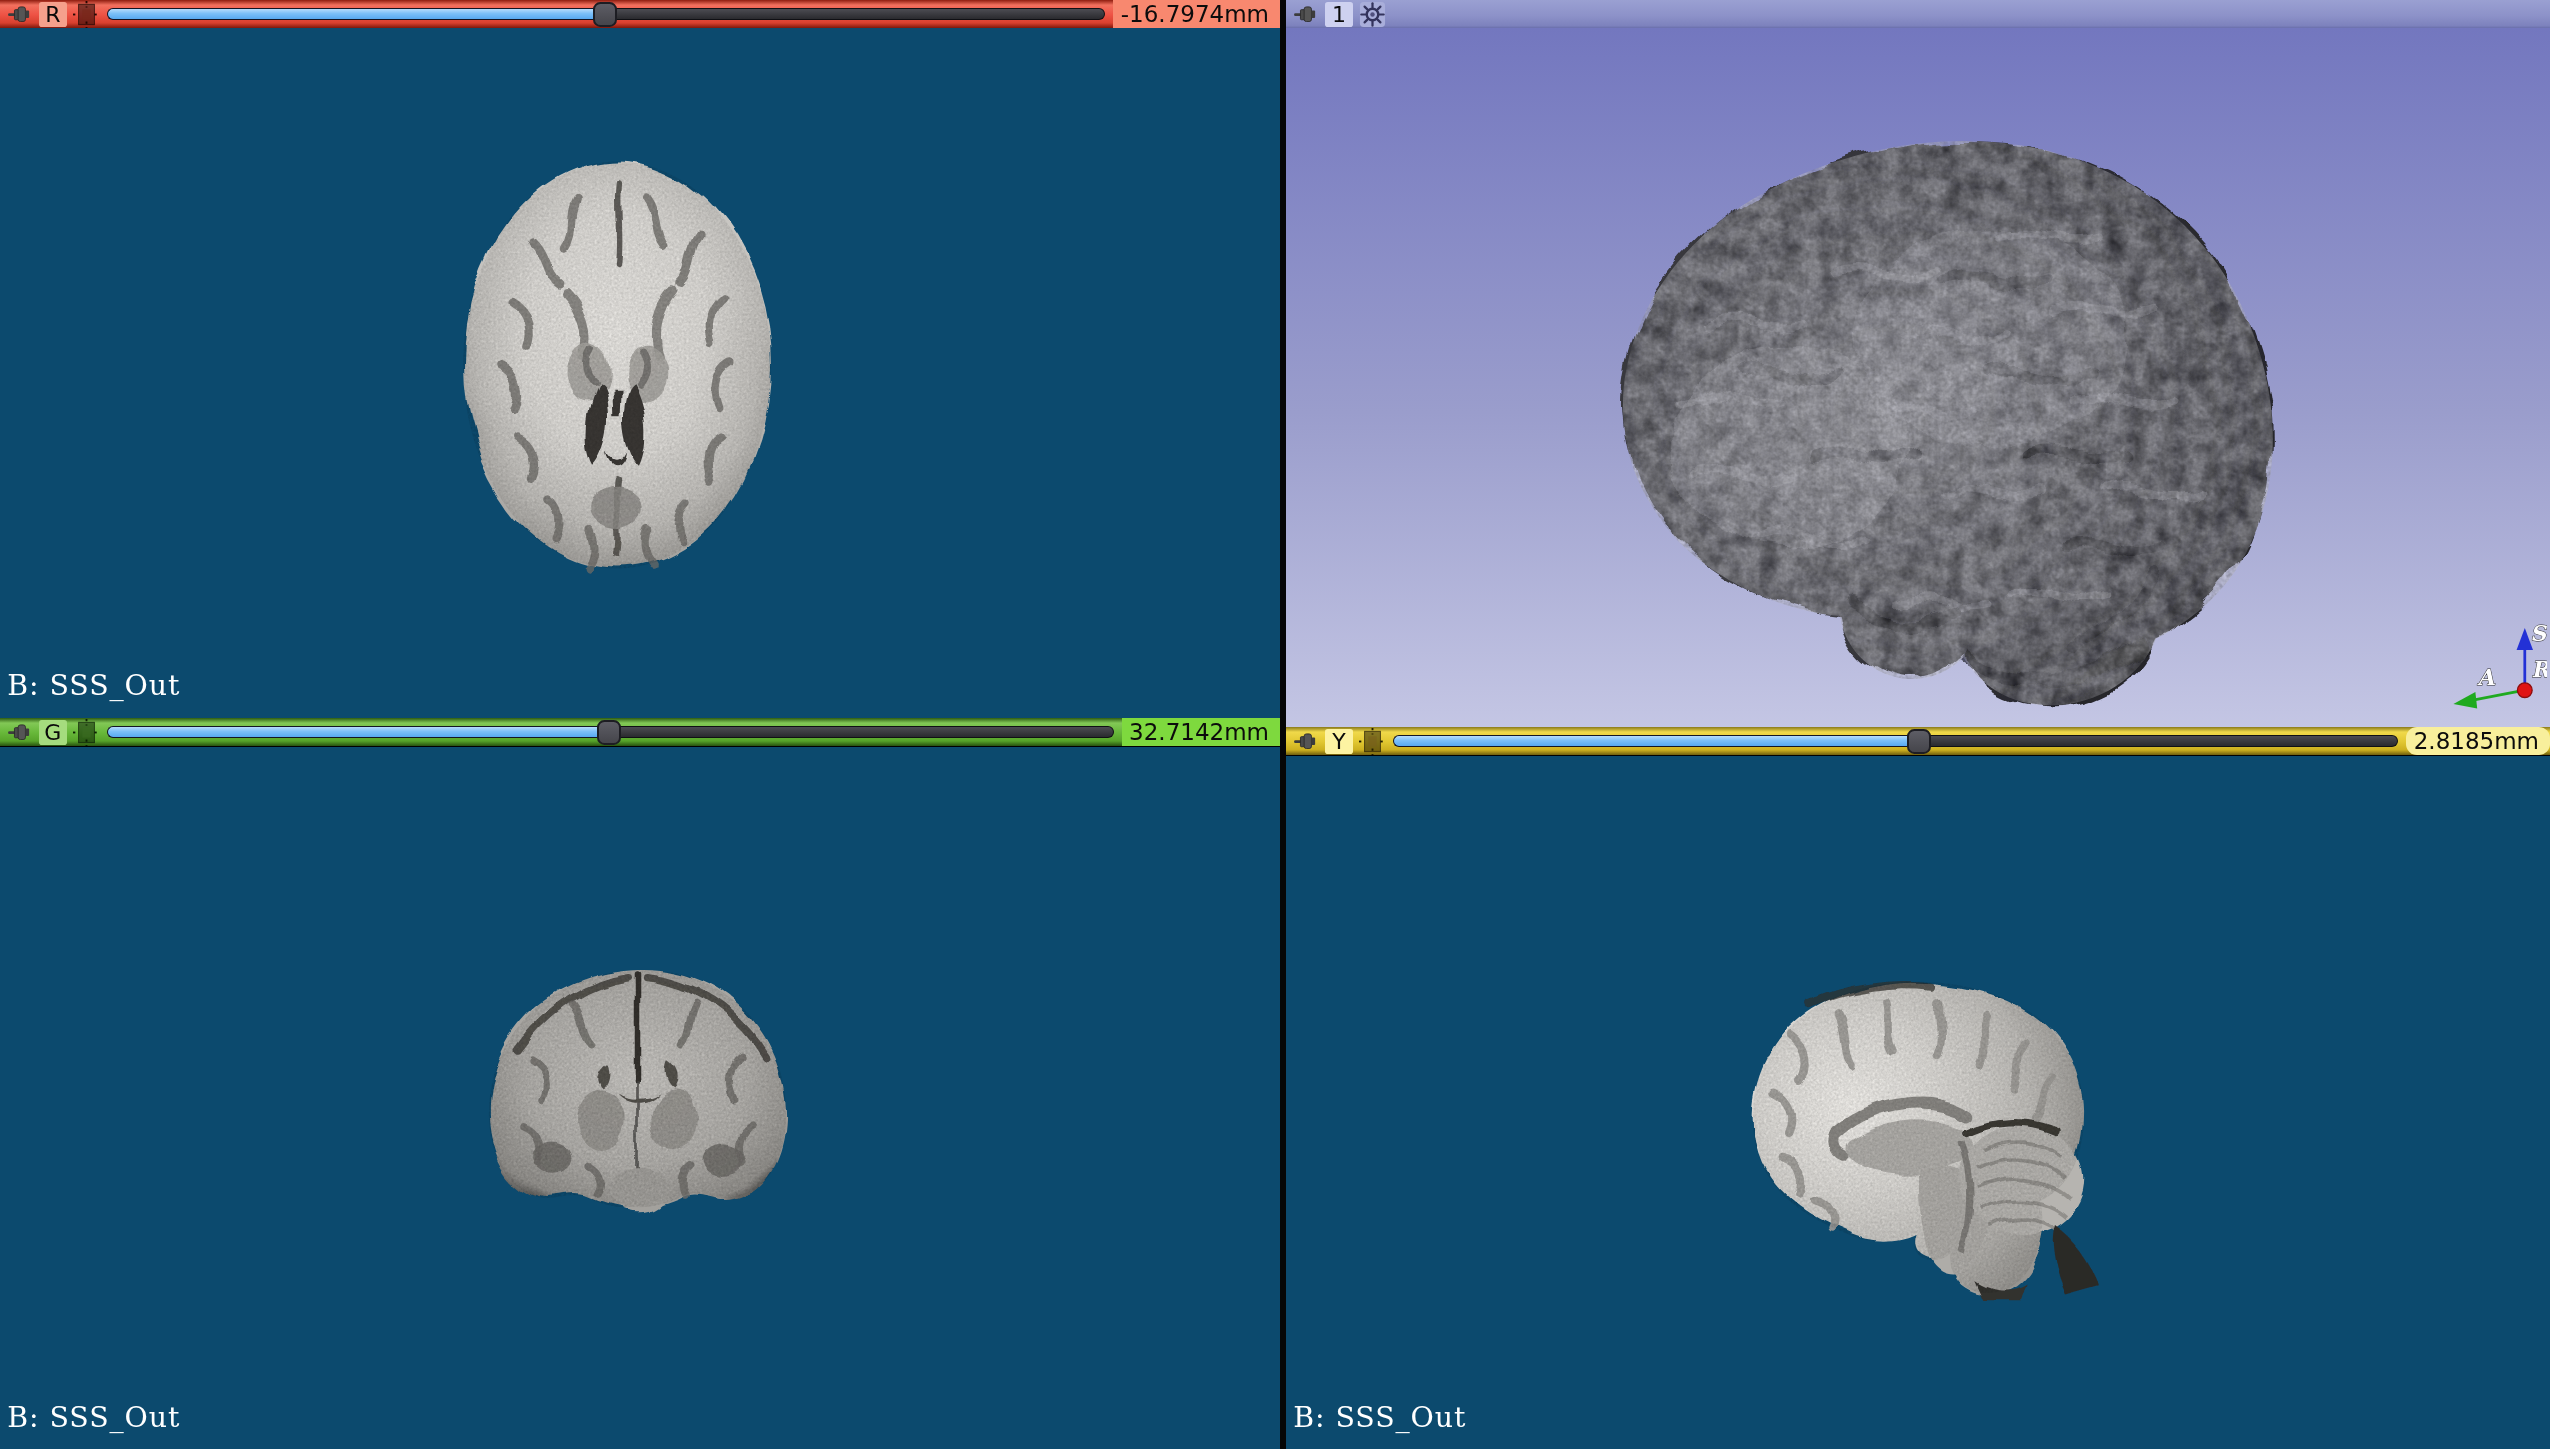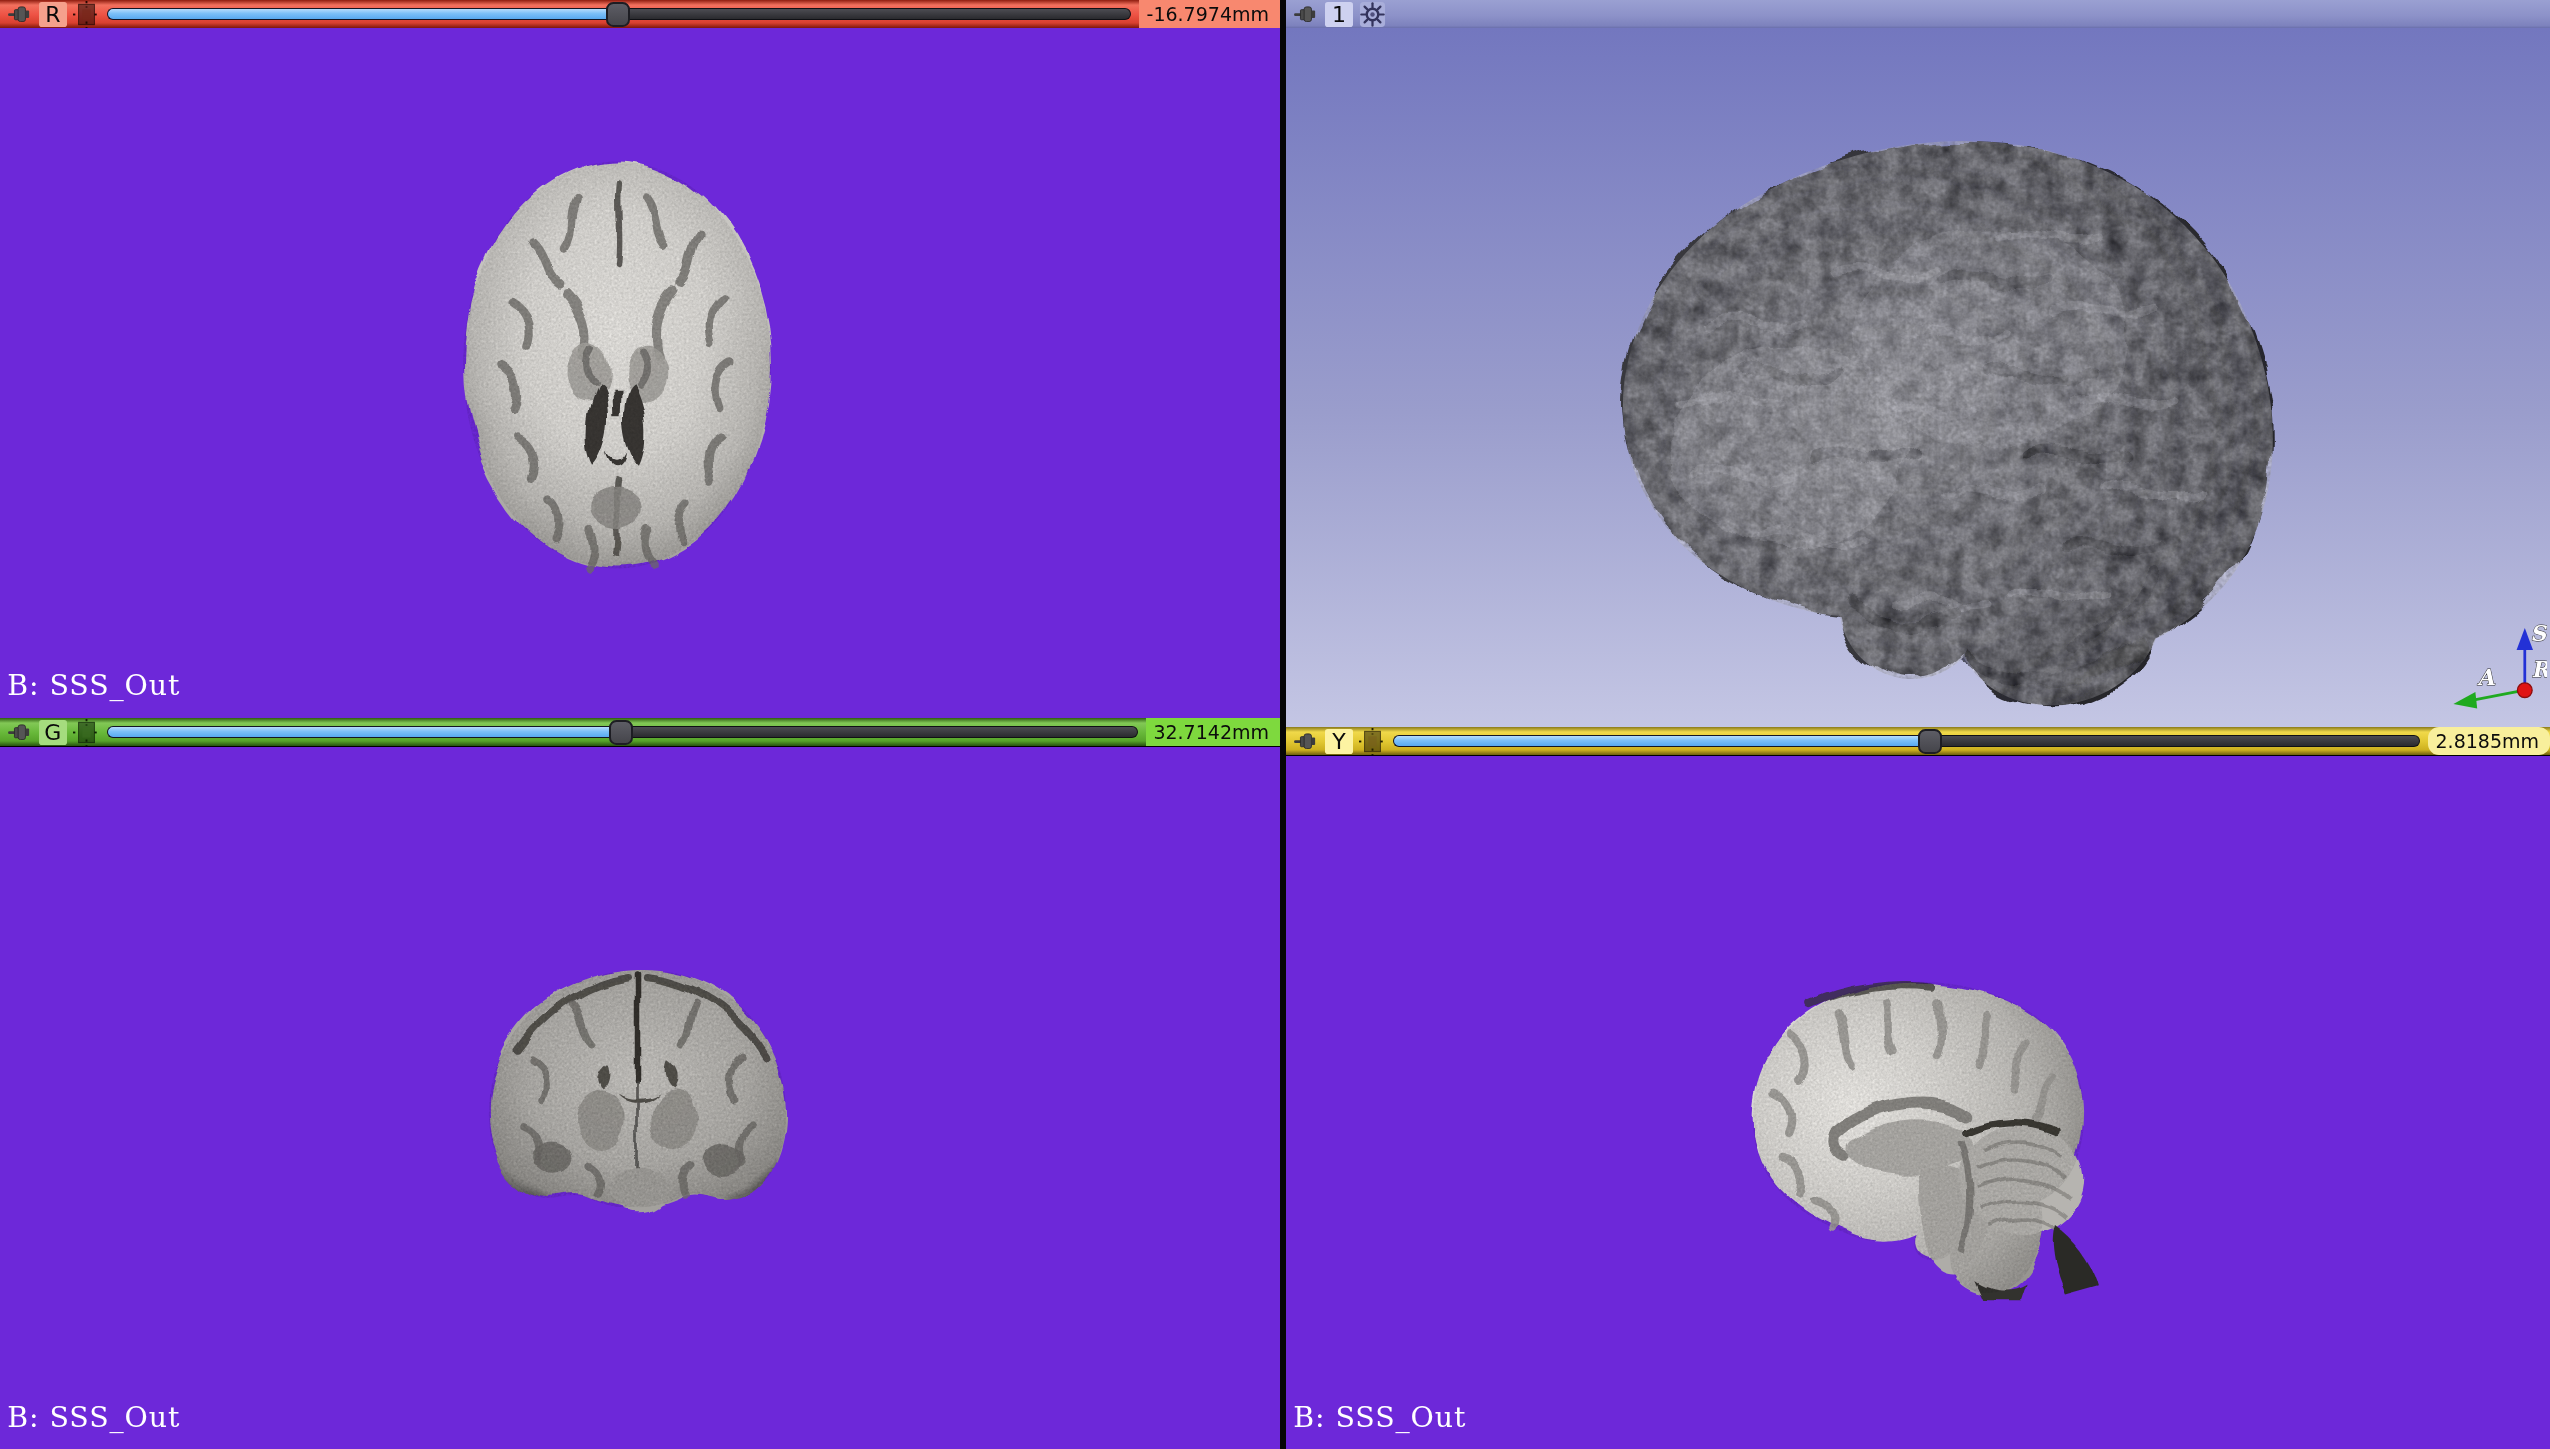--- a/index.html
+++ b/index.html
@@ -32,27 +32,27 @@
       background:linear-gradient(#b6dcfc,#7cc0f8 45%,#58a9f0);border:1.8px solid #131524;
       border-right:none;border-radius:6.4px 0 0 6.4px;}
   .slider .rest{position:absolute;left:var(--pos);right:1.8px;top:8.3px;height:12px;box-sizing:border-box;
       background:linear-gradient(#4c4c52,#2a2a2e);border:1.8px solid #101014;
       border-left:none;border-radius:0 6.4px 6.4px 0;}
   .slider .handle{position:absolute;left:calc(var(--pos) - 12px);top:1.8px;width:24px;height:25px;
       box-sizing:border-box;background:linear-gradient(#5d5d65,#45454b);
       border:2.8px solid #1d1d23;border-radius:7.3px;}
 
   .value{flex:0 0 auto;height:100%;display:flex;align-items:center;
-         padding:0 11px 0 7.3px;font-size:19px;color:#0c0c0c;white-space:nowrap;}
+         padding:0 11px 0 7.3px;font-size:23px;color:#0c0c0c;white-space:nowrap;}
   .value.red{background:#f8886f;}
   .value.green{background:#7ed93e;}
   .value.yellow{background:#f8ef9c;border-radius:11px;}
 
   
-  .viewport{position:absolute;left:0;width:100%;background:#6d28d9;overflow:hidden;}
+  .viewport{position:absolute;left:0;width:100%;background:#0c4a6e;overflow:hidden;}
   .viewport.axial{top:28.4px;height:690px;}
   .viewport.coronal{top:747px;height:703px;}
   .viewport.sag{top:756px;height:694px;}
   .viewport.threeD{top:28.4px;height:699px;background:linear-gradient(#7377bf,#9a9dcc 55%,#c4c6e4);}
 
   .corner-label{position:absolute;left:7.3px;bottom:16.5px;color:#fff;font-size:28.4px;
       font-family:"DejaVu Serif","Liberation Serif",serif;letter-spacing:0.9px;}
 
   .brain-svg{position:absolute;display:block;}
   .axial-brain{left:438px;top:117px;width:358px;height:440px;}

